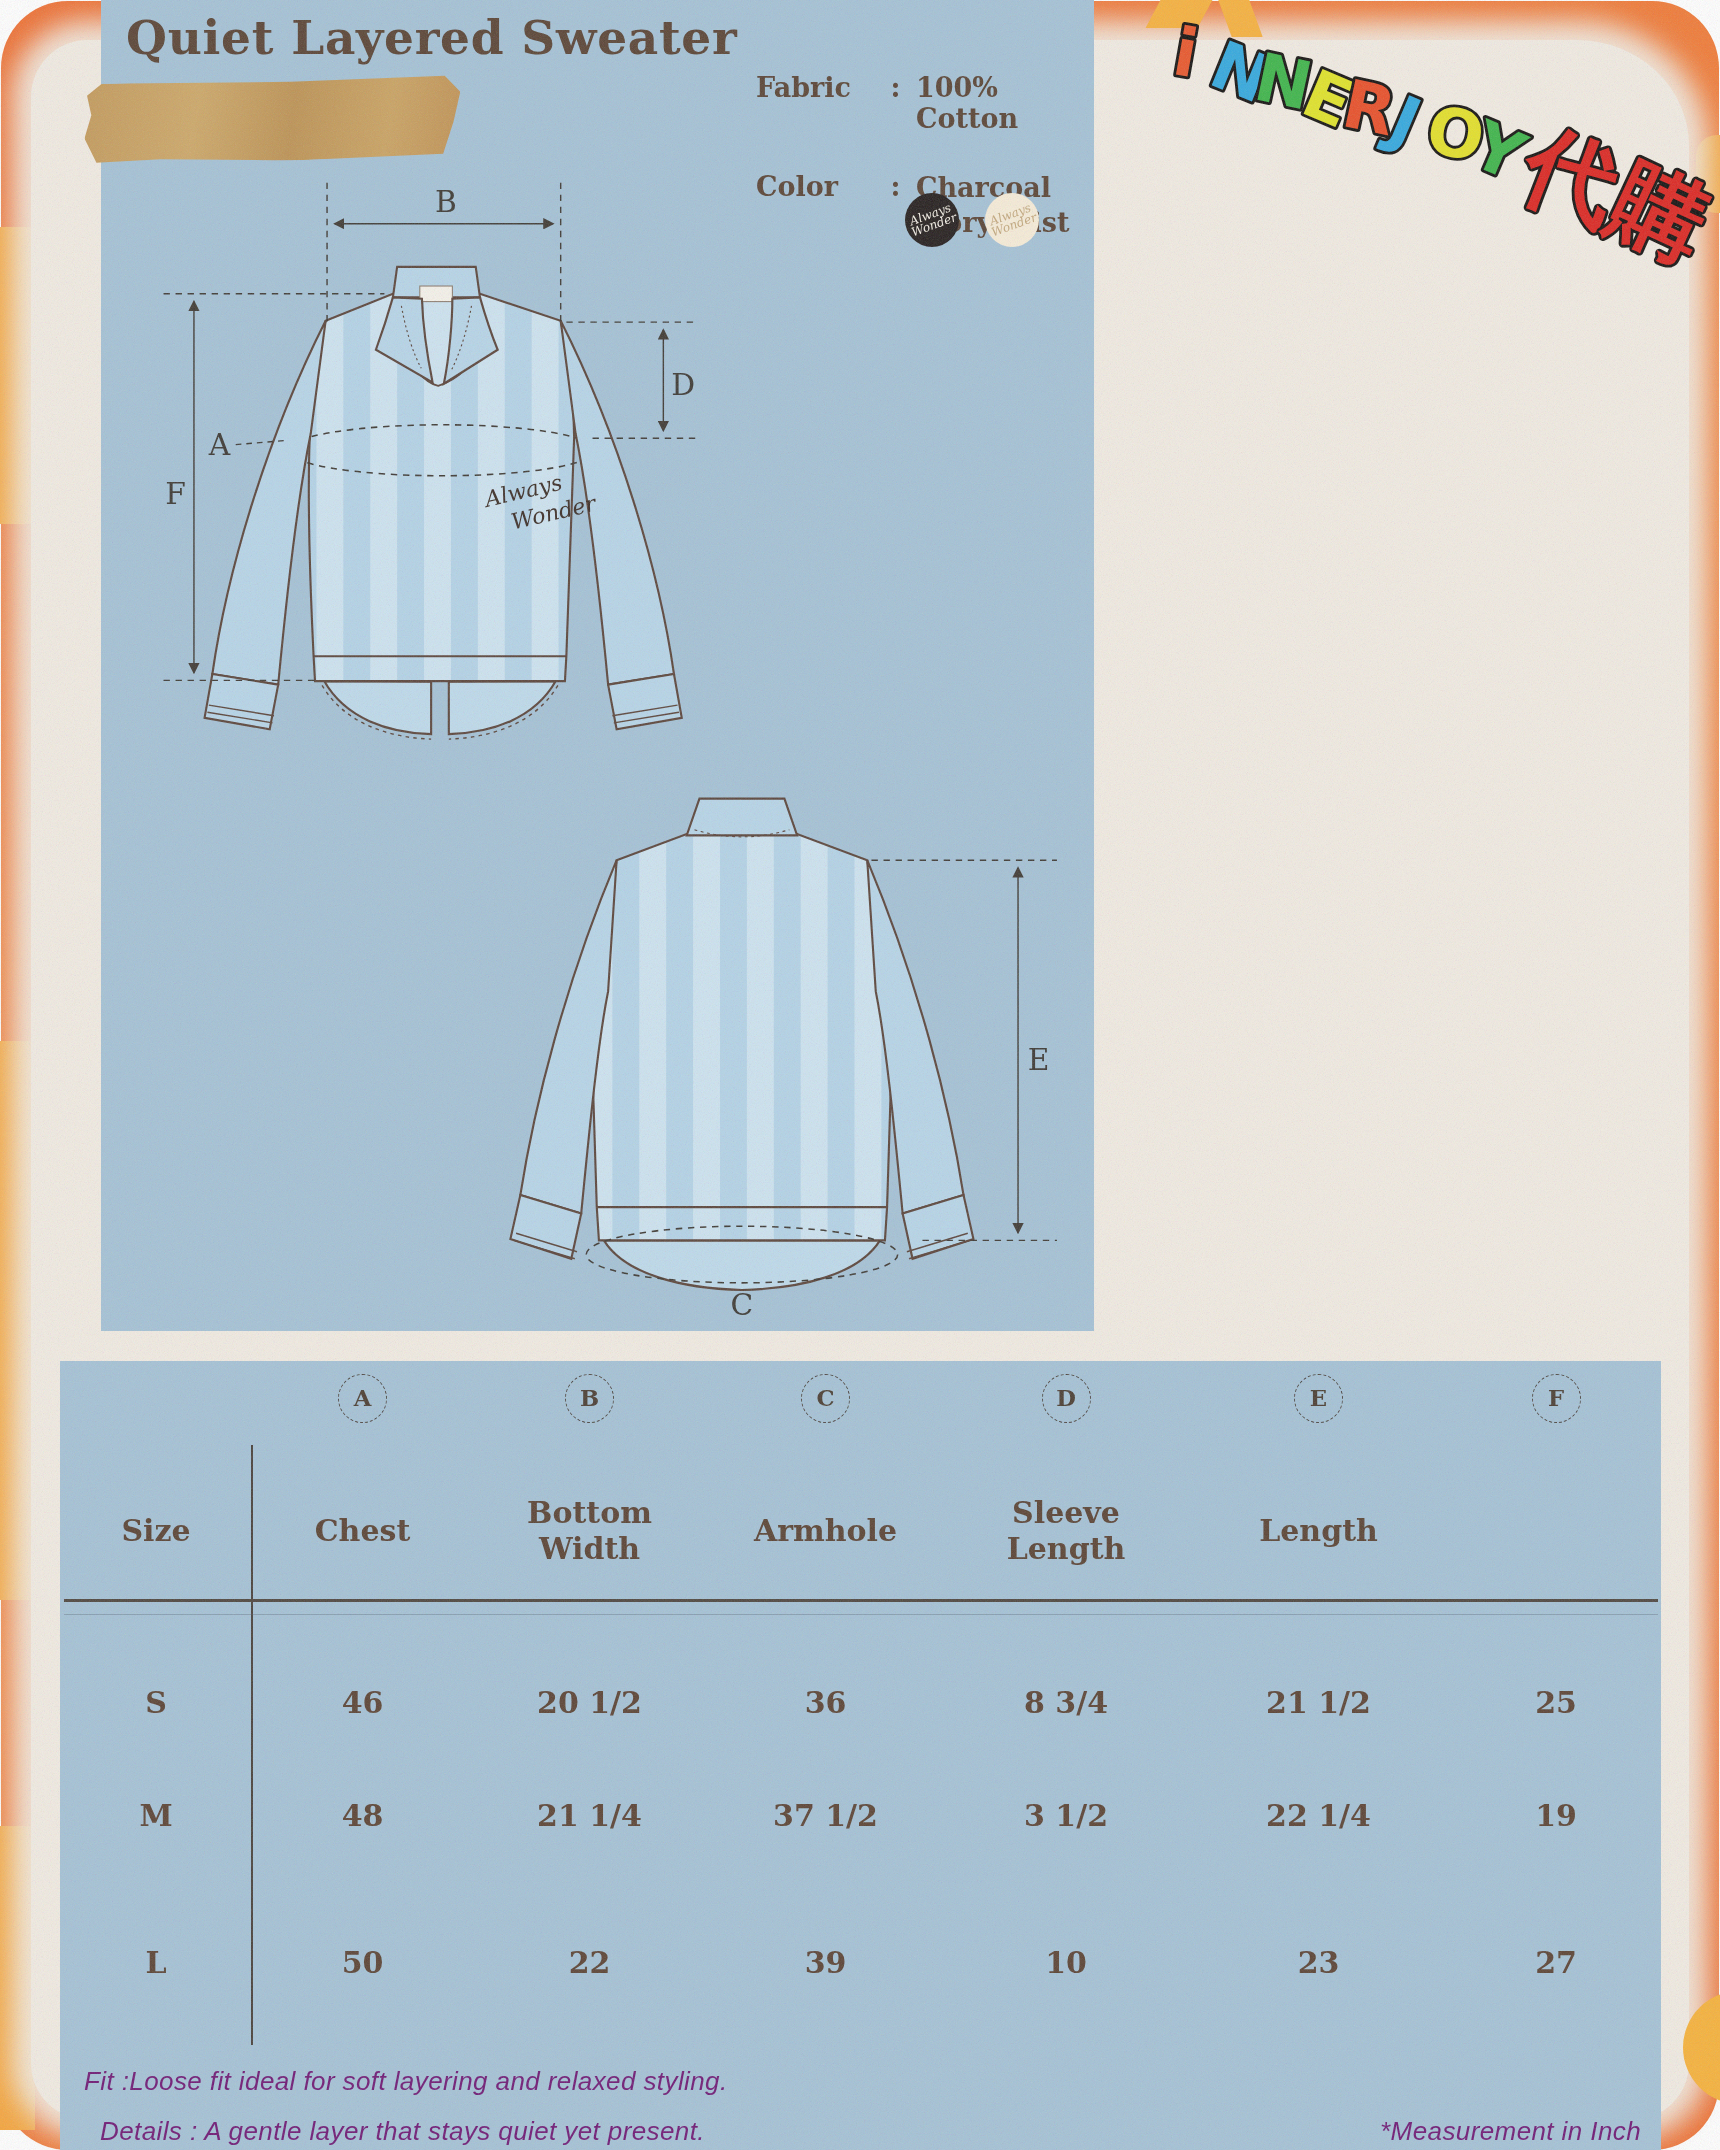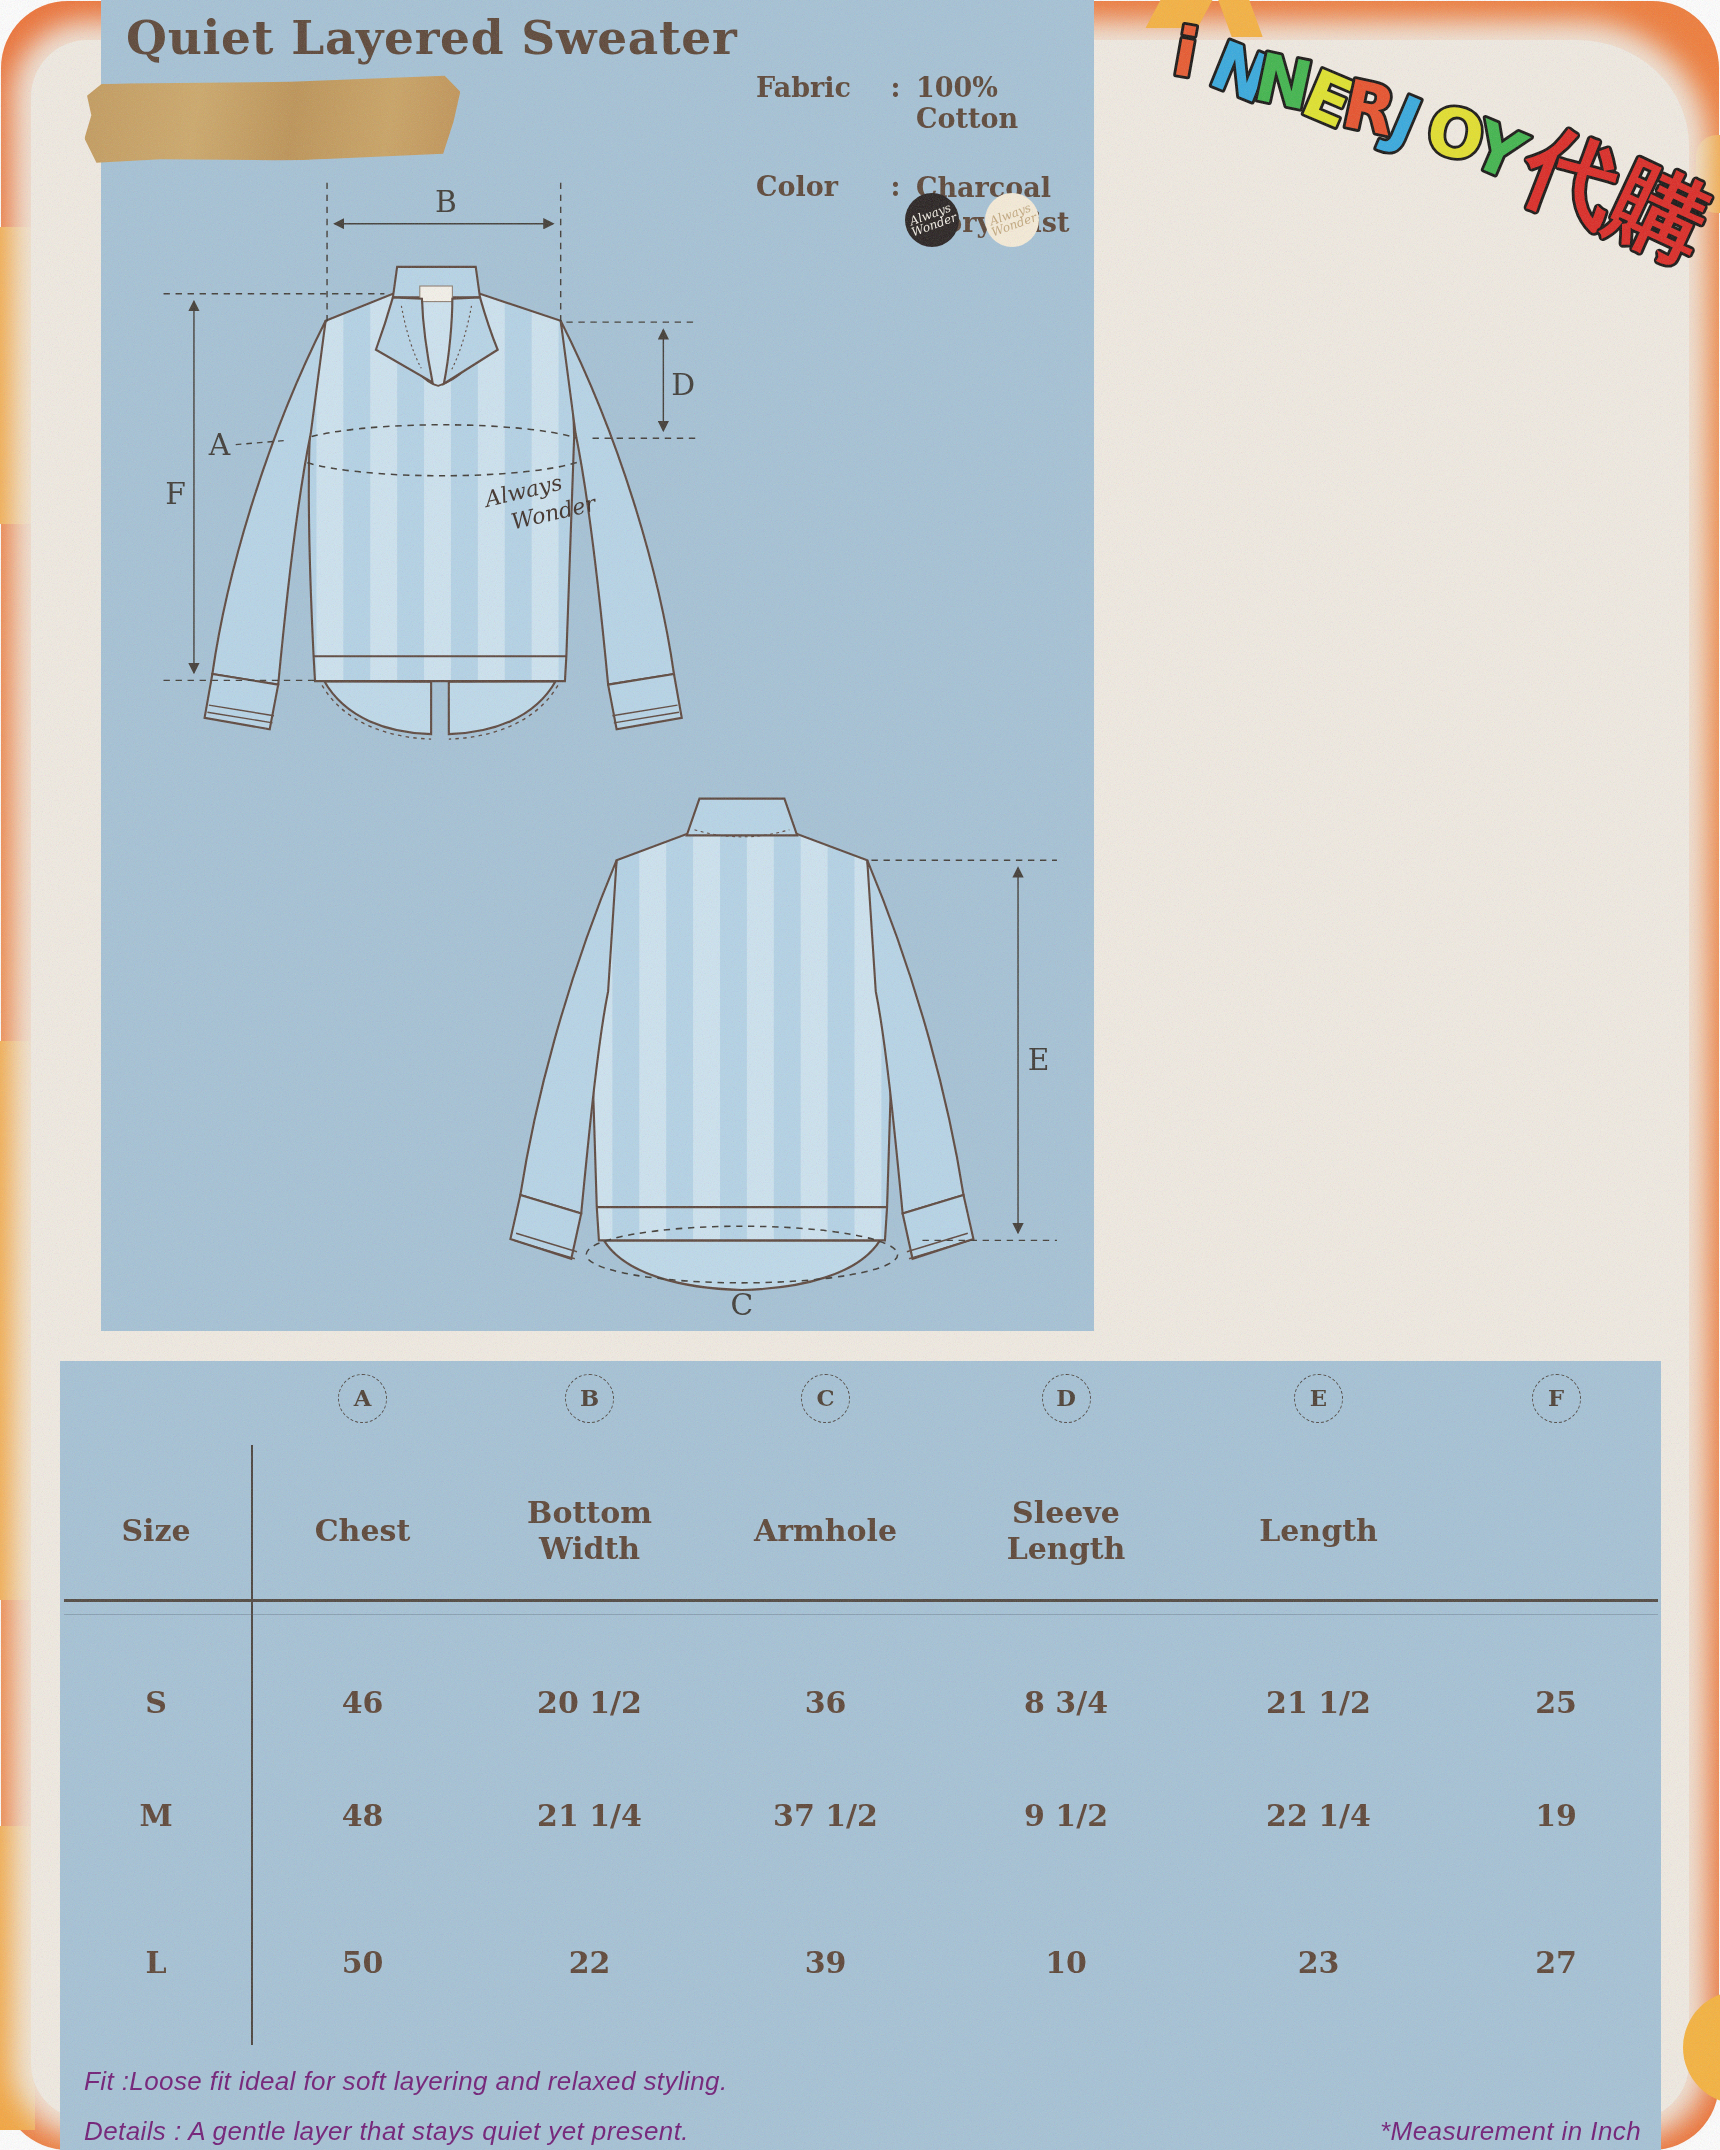--- a/index.html
+++ b/index.html
@@ -65,21 +65,21 @@
   .heads{top:106px;height:127px;}
   .head{font-size:30px;font-weight:700;color:#5b4435;line-height:1.18;max-width:205px;margin:0 auto;}
   .vline{position:absolute;left:191px;top:84px;width:1.8px;height:600px;background:#4a423c;}
   .rule{position:absolute;left:4.2px;top:238px;width:1594px;height:2.8px;background:#4f4740;}
   .rule2{position:absolute;left:4.2px;top:253px;width:1594px;height:1.1px;background:rgba(80,95,110,.35);}
   .drow{height:76px;font-size:30px;font-weight:700;color:#5c4435;}
   .drow.r1{top:303px;} .drow.r2{top:416px;} .drow.r3{top:563px;}
   .foot{position:absolute;z-index:7;font-family:"Liberation Sans","DejaVu Sans",sans-serif;
         font-style:italic;font-size:26px;color:#701a75;letter-spacing:0.4px;}
   .foot.fit{left:24px;top:705px;}
-  .foot.det{left:24px;top:755px;}
+  .foot.det{left:40px;top:755px;}
   .foot.note{right:20px;top:755px;text-align:right;}
   
   .noise{position:absolute;inset:0;z-index:40;pointer-events:none;}
 </style>
 </head>
 <body>
 
 <div class="frame"></div>
 <div class="stripe s1"></div>
 <div class="stripe s2"></div>
@@ -282,21 +282,21 @@
     <div class="cell">36</div>
     <div class="cell">8 3/4</div>
     <div class="cell">21 1/2</div>
     <div class="cell">25</div>
   </div>
   <div class="tgrid drow r2">
     <div class="cell">M</div>
     <div class="cell">48</div>
     <div class="cell">21 1/4</div>
     <div class="cell">37 1/2</div>
-    <div class="cell">9 1/2</div>
+    <div class="cell">3 1/2</div>
     <div class="cell">22 1/4</div>
     <div class="cell">19</div>
   </div>
   <div class="tgrid drow r3">
     <div class="cell">L</div>
     <div class="cell">50</div>
     <div class="cell">22</div>
     <div class="cell">39</div>
     <div class="cell">10</div>
     <div class="cell">23</div>

